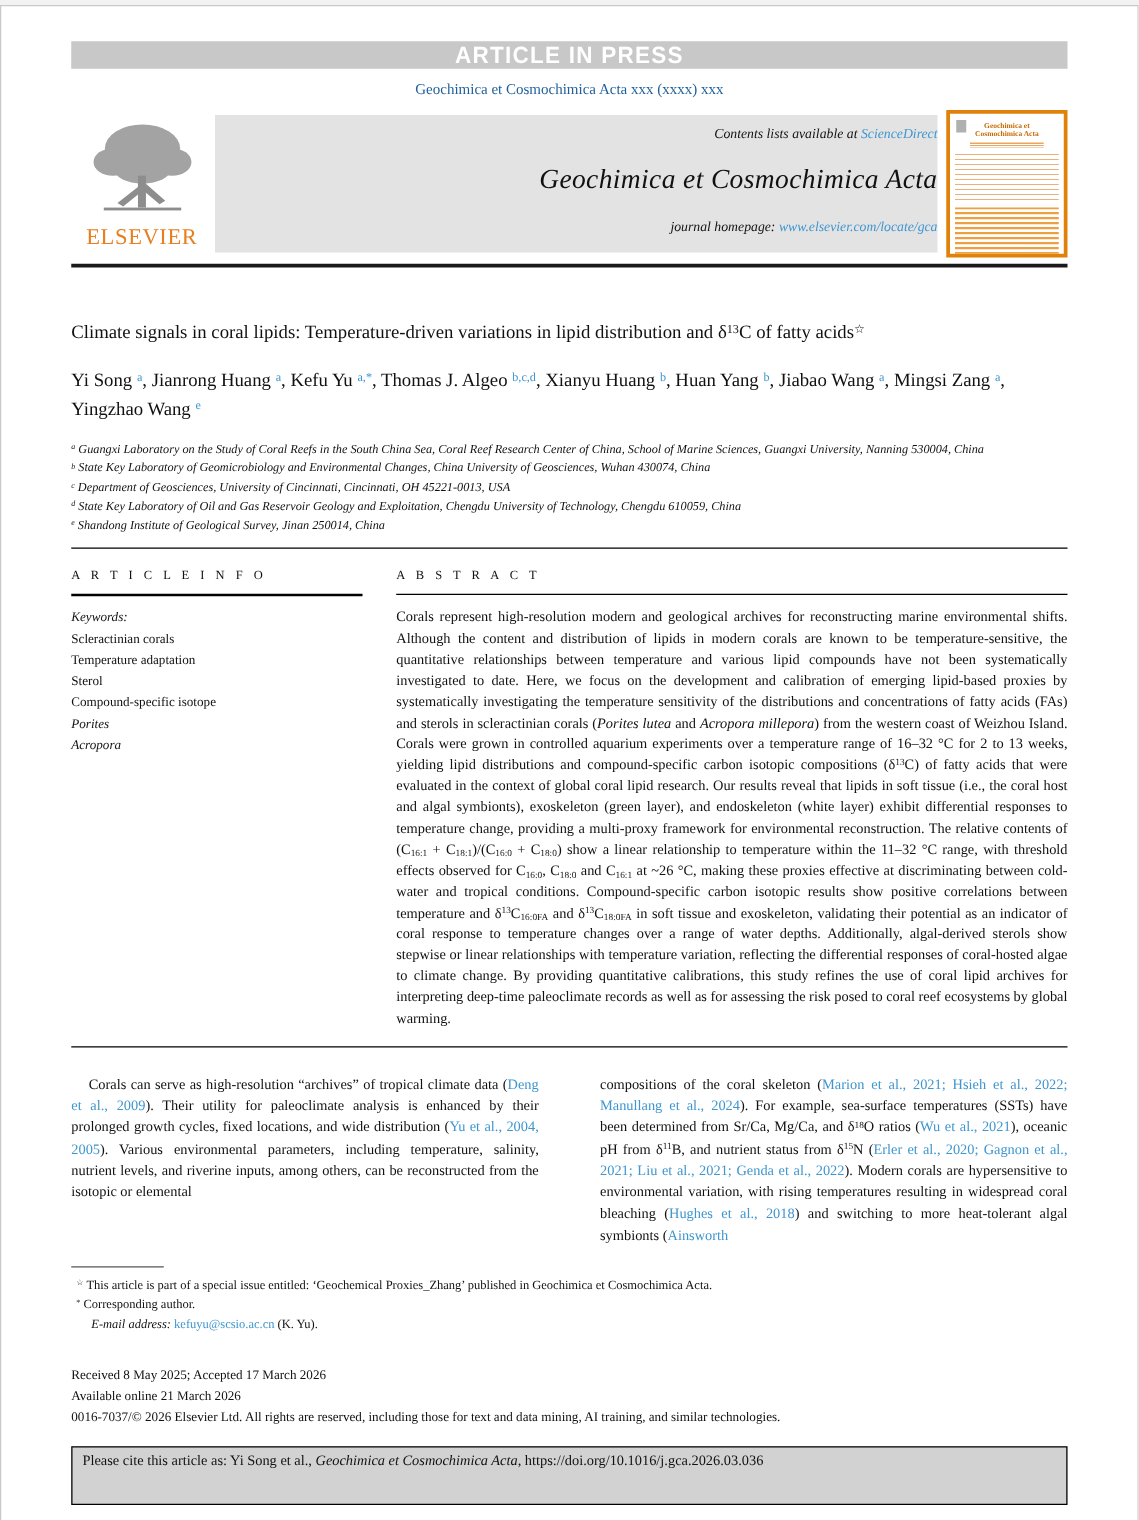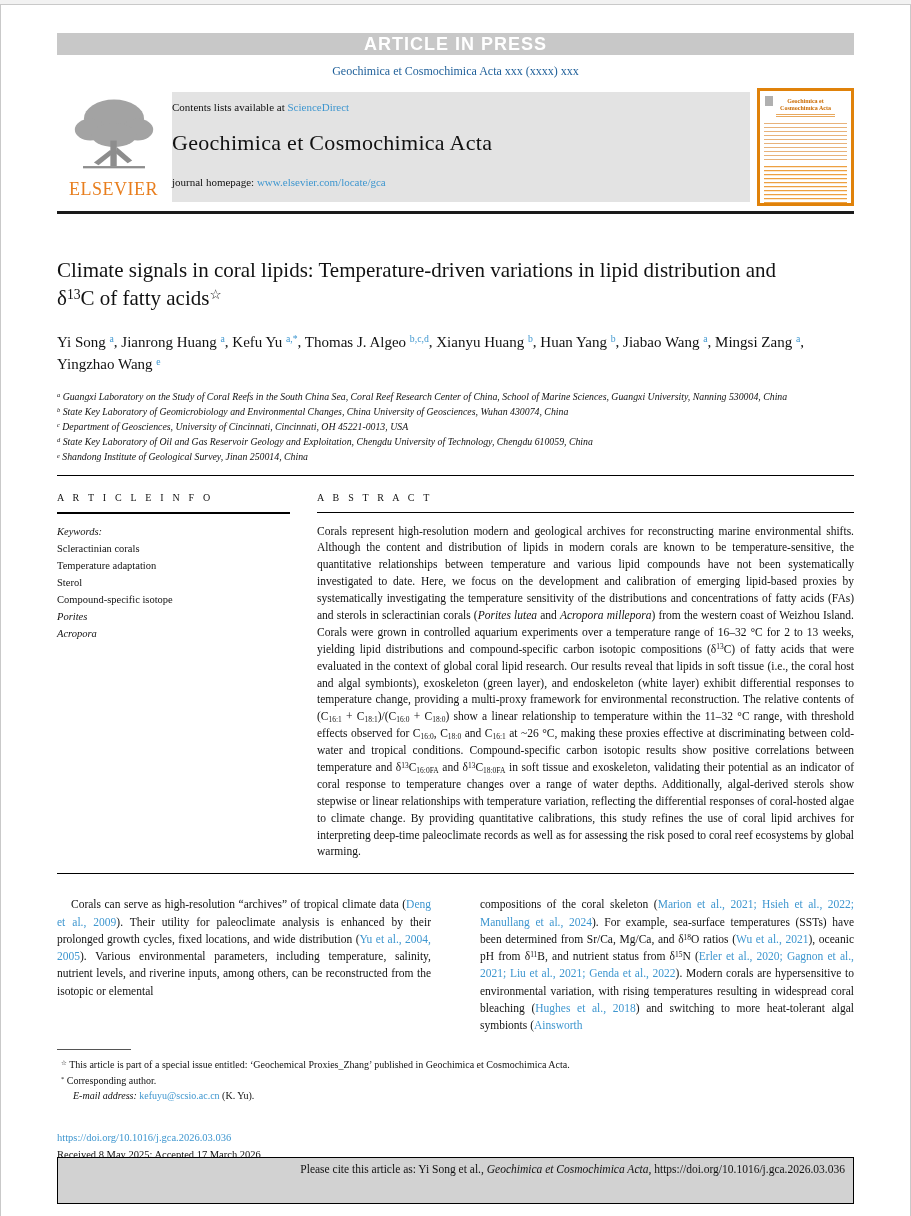--- a/index.html
+++ b/index.html
@@ -34,21 +34,21 @@
     text-align:center;margin-top:9px;font-size:12px;color:var(--blue-deep);
   }
   
   .masthead{display:flex;margin-top:13px;height:110px;}
   .logo-col{width:113px;display:flex;flex-direction:column;align-items:center;justify-content:flex-end;padding-bottom:2px;}
   .logo-col svg{display:block;}
   .wordmark{
     font-size:18px;color:var(--orange);letter-spacing:0.5px;margin-top:2px;
     font-family:"Liberation Serif","DejaVu Serif",serif;
   }
-  .head-box{flex:1;background:var(--header-gray);text-align:left;padding-top:9px;margin-left:2px;}
+  .head-box{flex:1;background:var(--header-gray);text-align:right;padding-top:9px;margin-left:2px;font-style:italic;}
   .contents-line{font-size:11px;}
   .head-title{font-size:22px;margin-top:17px;letter-spacing:0.3px;}
   .homepage-line{font-size:11px;margin-top:20px;}
   .link{color:var(--blue-link);}
   .cover{
     width:97px;height:118px;margin-left:7px;margin-top:-4px;
     background:#fff;border:3px solid var(--cover-orange);
     padding:4px 4px 0 4px;position:relative;overflow:hidden;
   }
   .cover-logo{width:8px;height:10px;background:#b0b0b0;position:absolute;left:5px;top:5px;}
@@ -60,21 +60,21 @@
   .cover-toc{
     height:40px;margin-top:5px;
     background:repeating-linear-gradient(to bottom,#e8b27a 0 1px,transparent 1px 4px);
   }
   .cover-body{
     height:38px;margin-top:3px;
     background:repeating-linear-gradient(to bottom,#eda041 0 1px,rgba(237,160,65,0.25) 1px 2px,transparent 2px 4px);
   }
   .thick-rule{height:3px;background:#1a1a1a;margin-top:9px;}
   
-  .art-title{font-size:21px;line-height:1.35;margin-top:42px;width:720px;}
+  .art-title{font-size:15px;line-height:1.35;margin-top:42px;width:720px;}
   .authors{font-size:15px;margin-top:18px;line-height:1.5;width:760px;}
   .affils{margin-top:13px;font-size:9.8px;line-height:1.55;}
   .affils .aff{font-style:italic;}
   .rule{border:none;border-top:1px solid #000;margin-top:10px;}
   
   .cols{display:flex;margin-top:16px;}
   .info-col{width:233px;flex:none;}
   .abs-col{flex:1;margin-left:27px;}
   .col-heading{font-size:10px;letter-spacing:3.2px;padding-bottom:9px;}
   .hrule{border:none;border-top:1px solid #000;}
@@ -95,21 +95,21 @@
   .fn-rule{width:74px;border:none;border-top:1px solid #555;margin-bottom:7px;}
   .fn{font-size:10px;line-height:1.55;padding-left:4px;}
   .fn.email{padding-left:16px;}
   
   .pubblock{margin-top:26px;font-size:10.5px;line-height:1.6;}
   .pub-doi{color:var(--blue-link);}
   
   .citebox{
     position:absolute;left:56px;right:56px;bottom:15px;height:47px;
     background:var(--citebox-gray);border:1px solid #000;
-    padding:5px 8px;font-size:11.5px;text-align:right;
+    padding:5px 8px;font-size:11.5px;
   }
   .sup{font-size:65%;position:relative;top:-0.45em;line-height:0;}
   .sub{font-size:65%;position:relative;top:0.28em;line-height:0;}
   .it{font-style:italic;}
   .lnk{color:var(--blue-link);}
 </style>
 </head>
 <body>
 
 <div class="page">
@@ -200,21 +200,20 @@
   </div>
 
   <div class="footnotes">
     <hr class="fn-rule">
     <div class="fn"><span class="sup">☆</span><span> This article is part of a special issue entitled: ‘Geochemical Proxies_Zhang’ published in Geochimica et Cosmochimica Acta.</span></div>
     <div class="fn"><span class="sup">*</span><span> Corresponding author.</span></div>
     <div class="fn email"><span class="it">E-mail address:</span><span> </span><span class="lnk">kefuyu@scsio.ac.cn</span><span> (K. Yu).</span></div>
   </div>
 
   <div class="pubblock">
-    <div class="pub-doi">https://doi.org/10.1016/j.gca.2026.03.036</div>
     <div>Received 8 May 2025; Accepted 17 March 2026</div>
     <div>Available online 21 March 2026</div>
     <div>0016-7037/© 2026 Elsevier Ltd. All rights are reserved, including those for text and data mining, AI training, and similar technologies.</div>
   </div>
 
   <div class="citebox">
     <span><span>Please cite this article as: Yi Song et al., </span><span class="it">Geochimica et Cosmochimica Acta</span><span>, https://doi.org/10.1016/j.gca.2026.03.036</span></span>
   </div>
 
 </div>

